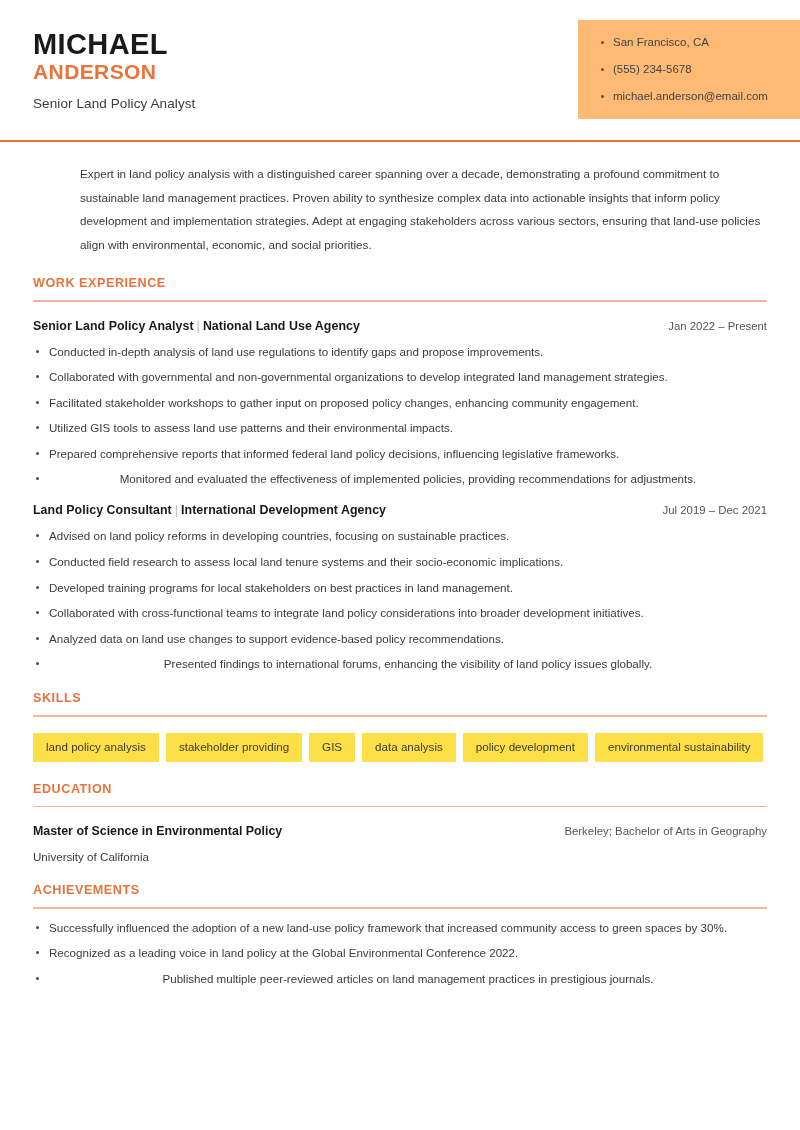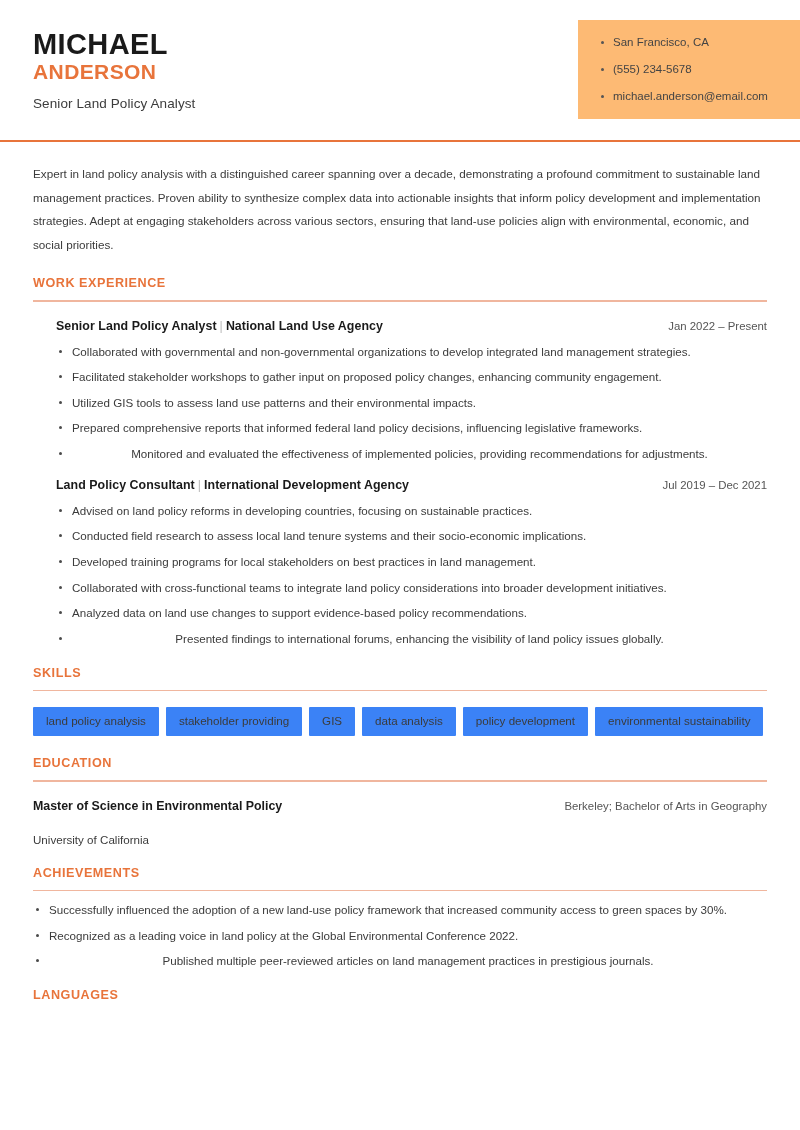--- a/index.html
+++ b/index.html
@@ -99,38 +99,39 @@
   
   .content {
     padding: 0 33px;
   }
   .summary {
     font-size: 11.7px;
     line-height: 2.0;
     color: #3b3b3b;
     margin-top: 20px;
     text-align: left;
+    margin-left: 47px;
   }
 
   .section { margin-top: 20px; }
   .section-title {
     font-size: 12.6px;
     font-weight: bold;
     color: #E8743B;
     letter-spacing: 0.55px;
     text-transform: uppercase;
     margin: 0;
   }
   .section-rule {
     height: 1.5px;
     background: #F0B69E;
     margin-top: 10px;
   }
 
-  .entry { margin-top: 17px; margin-left: 23px; }
+  .entry { margin-top: 17px; }
   .entry-head {
     display: flex;
     justify-content: space-between;
     align-items: baseline;
   }
   .entry-title {
     font-size: 12.4px;
     font-weight: bold;
     color: #1a1a1a;
     letter-spacing: 0.05px;
@@ -173,21 +174,21 @@
   }
 
   
   .chips {
     display: flex;
     flex-wrap: wrap;
     gap: 7px;
     margin-top: 16px;
   }
   .chip {
-    background: #3b82f6;
+    background: #fde047;
     color: #3b3b3b;
     font-size: 11.6px;
     padding: 7px 13px 8px 13px;
     line-height: 1.2;
     border-radius: 1px;
     white-space: nowrap;
   }
 
   
   .edu-head {
@@ -204,21 +205,21 @@
   }
   .edu-extra {
     font-size: 11.4px;
     color: #555555;
     white-space: nowrap;
     padding-left: 14px;
   }
   .edu-school {
     font-size: 11.6px;
     color: #3b3b3b;
-    margin-top: 20px;
+    margin-top: 12px;
   }
 
   .achv-list { margin-top: 16px; }
 </style>
 </head>
 <body>
 
 <div class="page">
 
   <div class="header">
@@ -246,20 +247,21 @@
       <div class="section-rule"></div>
 
       <div class="entry">
         <div class="entry-head">
           <div class="entry-title">
             <span>Senior Land Policy Analyst</span><span class="entry-sep">|</span><span>National Land Use Agency</span>
           </div>
           <div class="entry-date">Jan 2022 – Present</div>
         </div>
         <ul class="bullets">
+          <li>Conducted in-depth analysis of land use regulations to identify gaps and propose improvements.</li>
           <li>Collaborated with governmental and non-governmental organizations to develop integrated land management strategies.</li>
           <li>Facilitated stakeholder workshops to gather input on proposed policy changes, enhancing community engagement.</li>
           <li>Utilized GIS tools to assess land use patterns and their environmental impacts.</li>
           <li>Prepared comprehensive reports that informed federal land policy decisions, influencing legislative frameworks.</li>
           <li>Monitored and evaluated the effectiveness of implemented policies, providing recommendations for adjustments.</li>
         </ul>
       </div>
 
       <div class="entry">
         <div class="entry-head">

